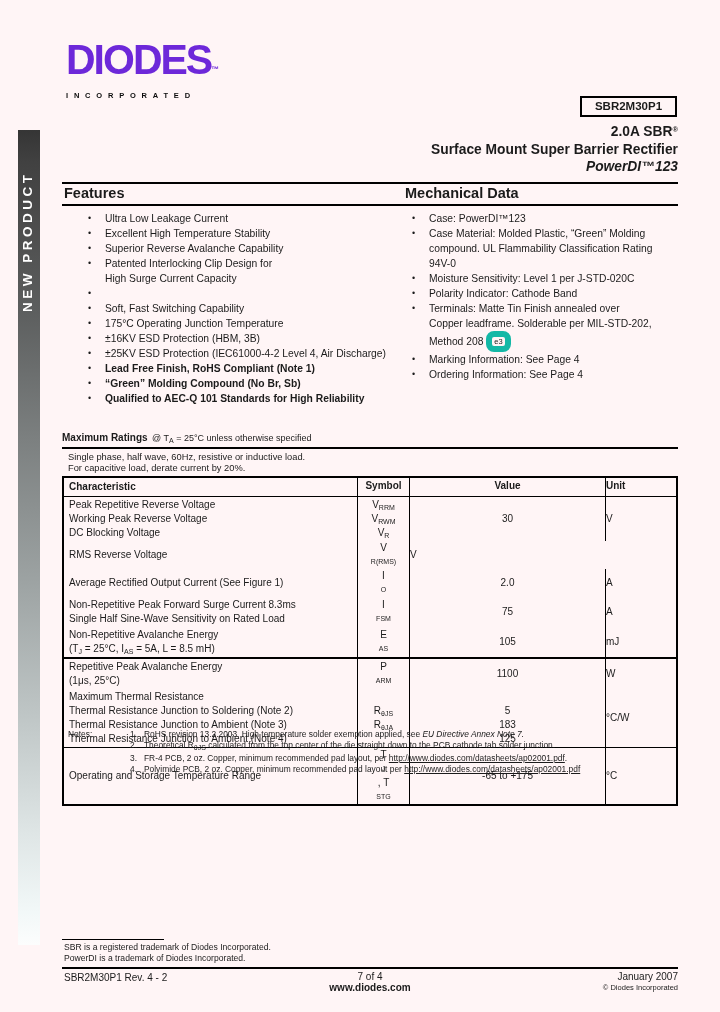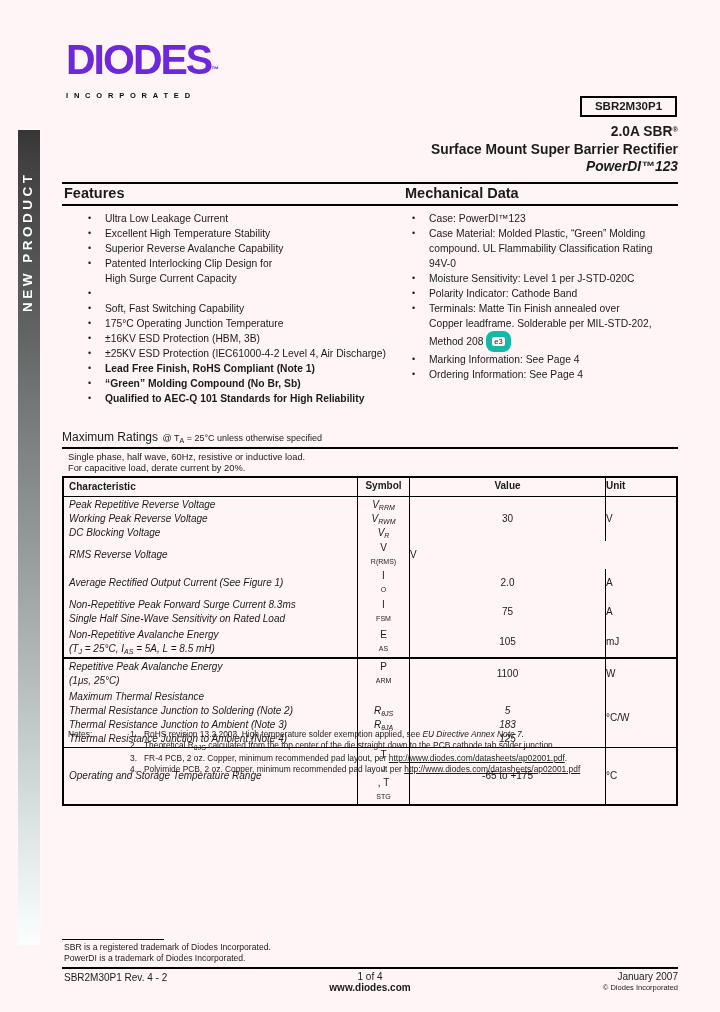--- a/index.html
+++ b/index.html
@@ -54,36 +54,36 @@
   #features-list li { padding-left:24px; }
   #mech-list { left:405px; top:211px; width:280px; }
   #mech-list li { padding-left:7px; }
   .bold-item { font-weight:bold; }
 
   .e3 { display:inline-block; border:6px solid #14b8a6; border-radius:8px; padding:0 2px; font-size:7.5px; line-height:9px; vertical-align:1px; }
   .u { text-decoration:underline; }
 
   
   .mr-head { position:absolute; left:62px; top:427px; }
-  .mr-title { font-weight:normal; font-size:12px; }
+  .mr-title { font-weight:bold; font-size:10px; }
   .mr-suffix { font-size:9px; }
   .cond { position:absolute; left:68px; font-size:9.3px; line-height:11px; }
 
   
   .ratings-table { position:absolute; left:62px; top:476px; width:616px; border:2px solid #000; font-size:10px; }
   .trow { display:flex; align-items:stretch; }
   .trow.b-thin { border-top:1px solid #000; }
   .trow.b-thick { border-top:2px solid #000; }
   .tcell { line-height:14px; }
   .c-char { flex:0 0 294px; padding:1px 2px 1px 5px; border-right:1px solid #000; display:flex; flex-direction:column; justify-content:center; }
   .c-sym  { flex:0 0 52px;  border-right:1px solid #000; text-align:center; display:flex; flex-direction:column; justify-content:center; }
   .c-val  { flex:0 0 196px; border-right:1px solid #000; text-align:center; display:flex; flex-direction:column; justify-content:center; }
   .c-unit { flex:1; text-align:left; display:flex; flex-direction:column; justify-content:center; }
   .thead .tcell { font-weight:bold; line-height:16px; justify-content:flex-start; }
-  .tline { height:14px;font-style:italic; }
+  .tline { height:14px; }
   sub { font-size:7px; vertical-align:-2px; }
 
   
   .notes-label { position:absolute; left:68px; top:729px; font-size:8.4px; }
   .notes-list { position:absolute; left:130px; top:729px; width:548px; font-size:8.4px; line-height:10.6px; }
   .note-row { display:flex; }
   .note-num { flex:0 0 14px; }
 
   
   .tm-rule { position:absolute; left:62px; top:939px; width:102px; height:1px; background:#000; }
@@ -324,18 +324,18 @@
         <span class="note-num">4.</span>
         <div>Polyimide PCB, 2 oz. Copper, minimum recommended pad layout per <span class="u">http://www.diodes.com/datasheets/ap02001.pdf</span></div>
       </div>
     </div>
 
   <div class="tm-rule"></div>
   <div class="tm-line" style="top:942px;">SBR is a registered trademark of Diodes Incorporated.</div>
   <div class="tm-line" style="top:953px;">PowerDI is a trademark of Diodes Incorporated.</div>
   <div class="footer-rule"></div>
   <div class="f-left">SBR2M30P1 Rev. 4 - 2</div>
-  <div class="f-center" style="top:971px;">1 of 4</div>
+  <div class="f-center" style="top:971px;">7 of 4</div>
   <div class="f-center f-site" style="top:982px;">www.diodes.com</div>
   <div class="f-right" style="top:971px;">January 2007</div>
   <div class="f-right f-copy" style="top:983px;">© Diodes Incorporated</div>
 
 </div>
 
 </body></html>

